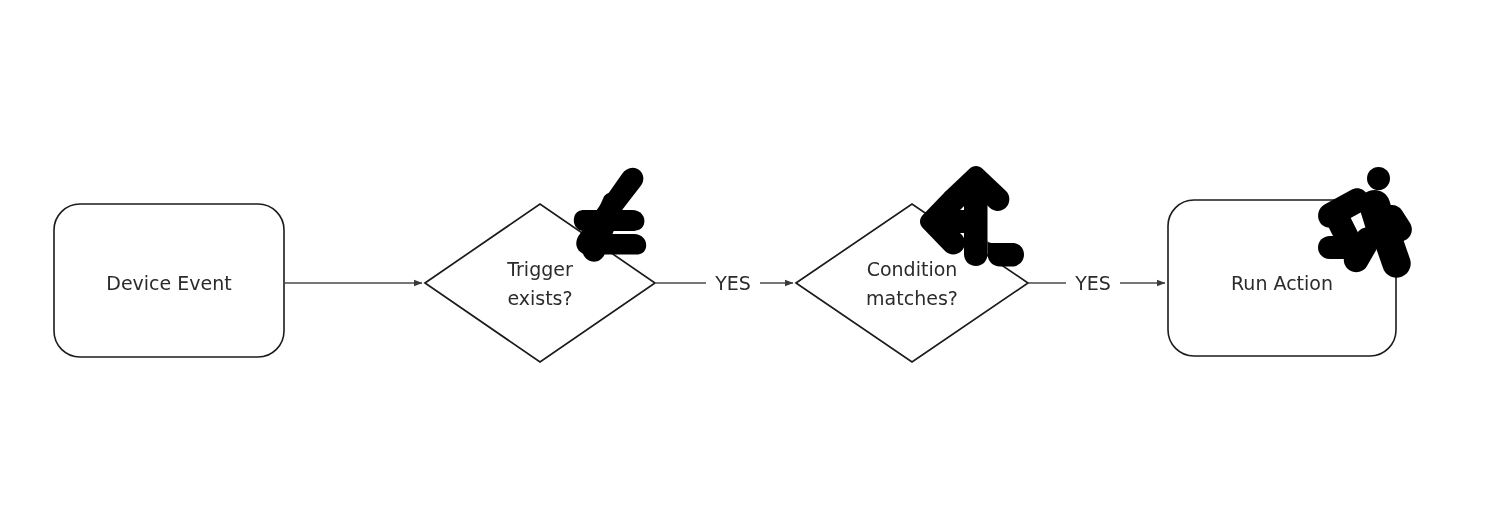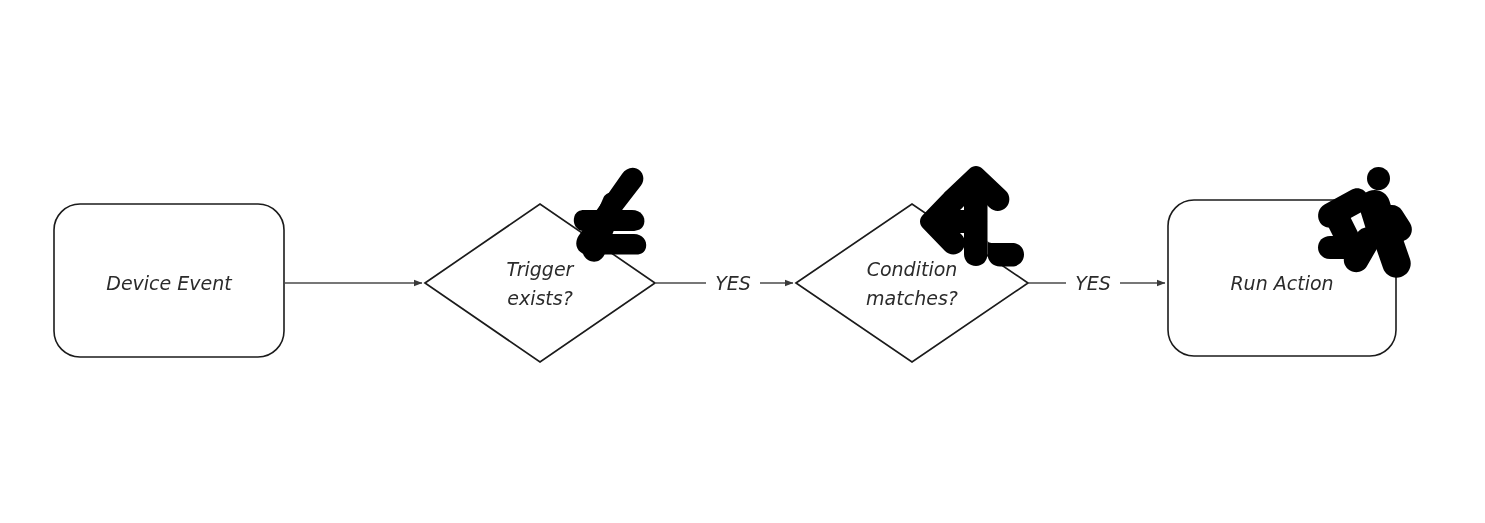--- a/index.html
+++ b/index.html
@@ -9,21 +9,20 @@
   }
   body {
     font-family: "DejaVu Sans", sans-serif;
   }
   #canvas {
     position: relative;
     width: 1485px;
     height: 523px;
     background: #ffffff;
     overflow: hidden;
-    font-style: italic;
   }
   #flow-svg {
     position: absolute;
     left: 0;
     top: 0;
     width: 1485px;
     height: 523px;
   }
   .node-text {
     font-family: "DejaVu Sans", sans-serif;

